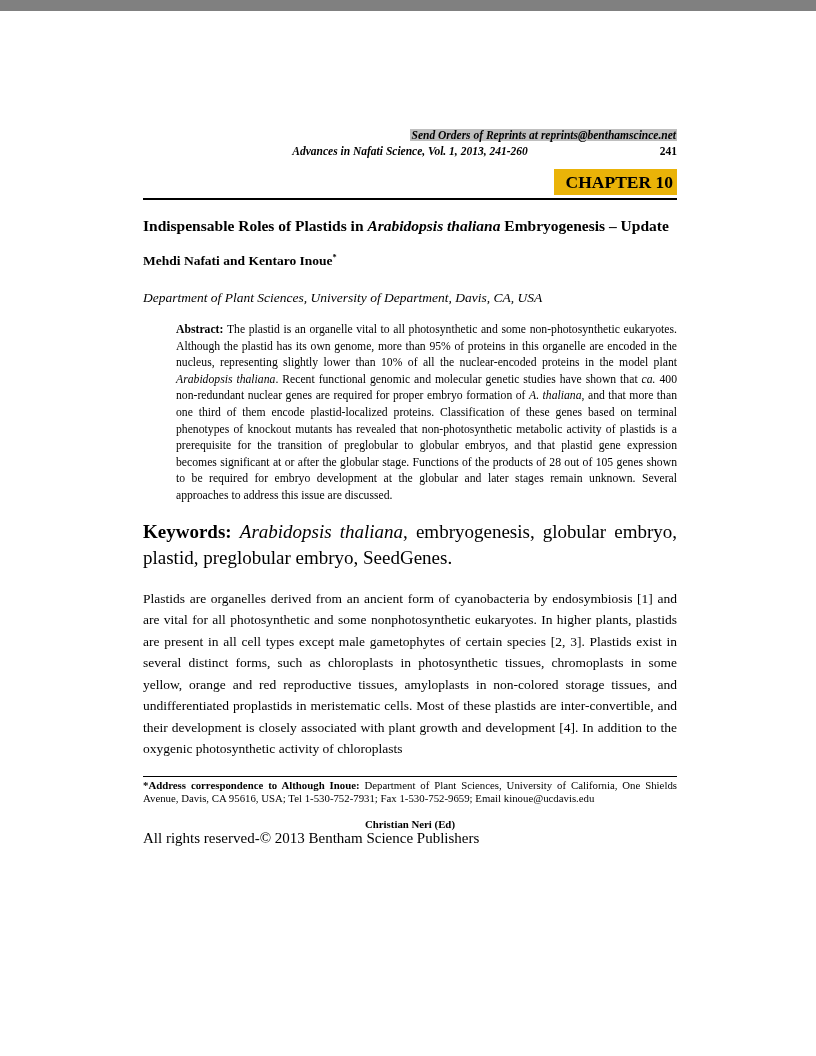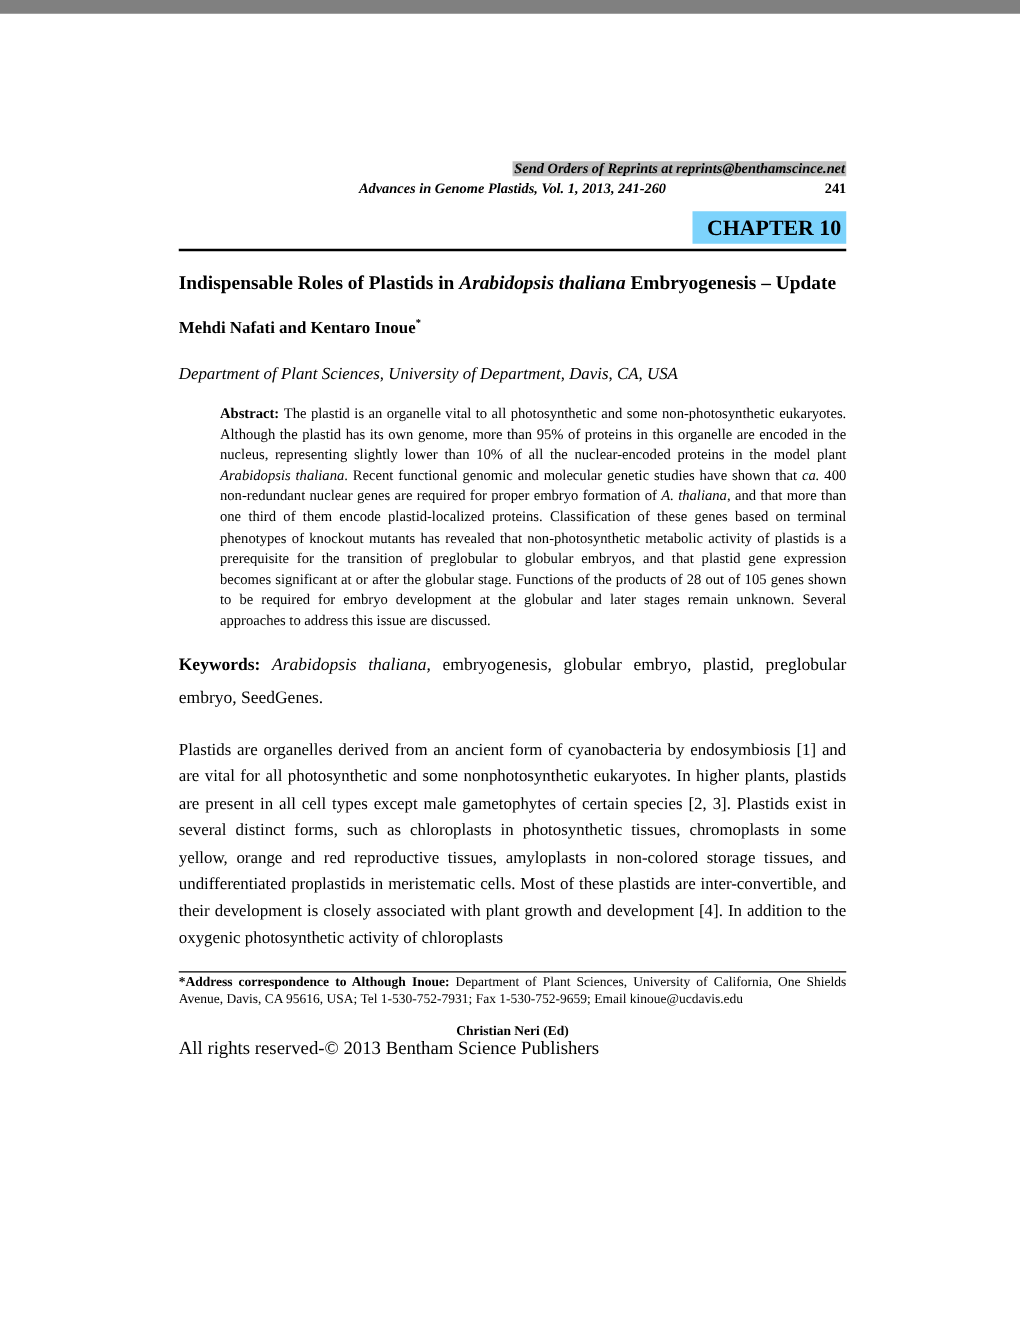--- a/index.html
+++ b/index.html
@@ -45,21 +45,21 @@
     font-style: normal;
     text-align: right;
   }
   .chapter-row {
     text-align: right;
     margin-top: 10px;
     line-height: 26px;
   }
   .chapter-box {
     display: inline-block;
-    background: #7dd3fc;
+    background: #eab308;
     font-size: 17.5px;
     font-weight: bold;
     line-height: 24px;
     padding: 1px 4px 1px 12px;
   }
   .head-rule {
     border: none;
     border-top: 2px solid #000;
     margin-top: 2px;
   }
@@ -84,21 +84,21 @@
   }
   .abstract {
     margin-top: 16px;
     margin-left: 33px;
     font-size: 11.7px;
     line-height: 16.6px;
     text-align: justify;
   }
   .keywords {
     margin-top: 14px;
-    font-size: 14px;
+    font-size: 19px;
     line-height: 26.5px;
     text-align: justify;
   }
   .section-heading {
     margin-top: 8px;
     font-size: 13.5px;
     font-weight: bold;
     line-height: 16px;
   }
   .body-paragraph {
@@ -135,21 +135,21 @@
 </head>
 <body>
 
 <div class="page">
 
   <div class="reprint-line">
     <span class="hl">Send Orders of Reprints at reprints@benthamscince.net</span>
   </div>
 
   <div class="citation-line">
-    <span class="i"><span class="i">Advances in Genome Plastids, Vol. 1,</span><span> 2013, 241-260</span></span>
+    <span class="i"><span class="i">Advances in Nafati Science, Vol. 1,</span><span> 2013, 241-260</span></span>
     <span class="page-num">241</span>
   </div>
 
   <div class="chapter-row">
     <span class="chapter-box">CHAPTER 10</span>
   </div>
 
   <hr class="head-rule">
 
   <h1 class="title"><span>Indispensable Roles of Plastids in </span><span class="i">Arabidopsis thaliana</span><span> Embryogenesis – Update</span></h1>

